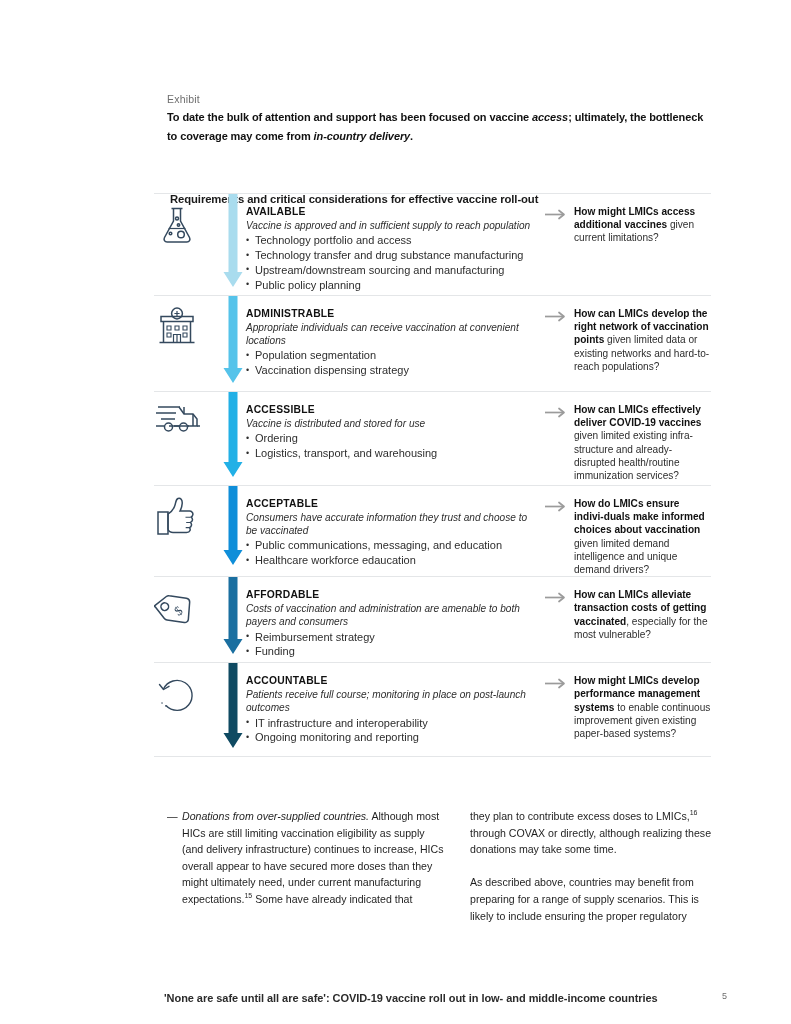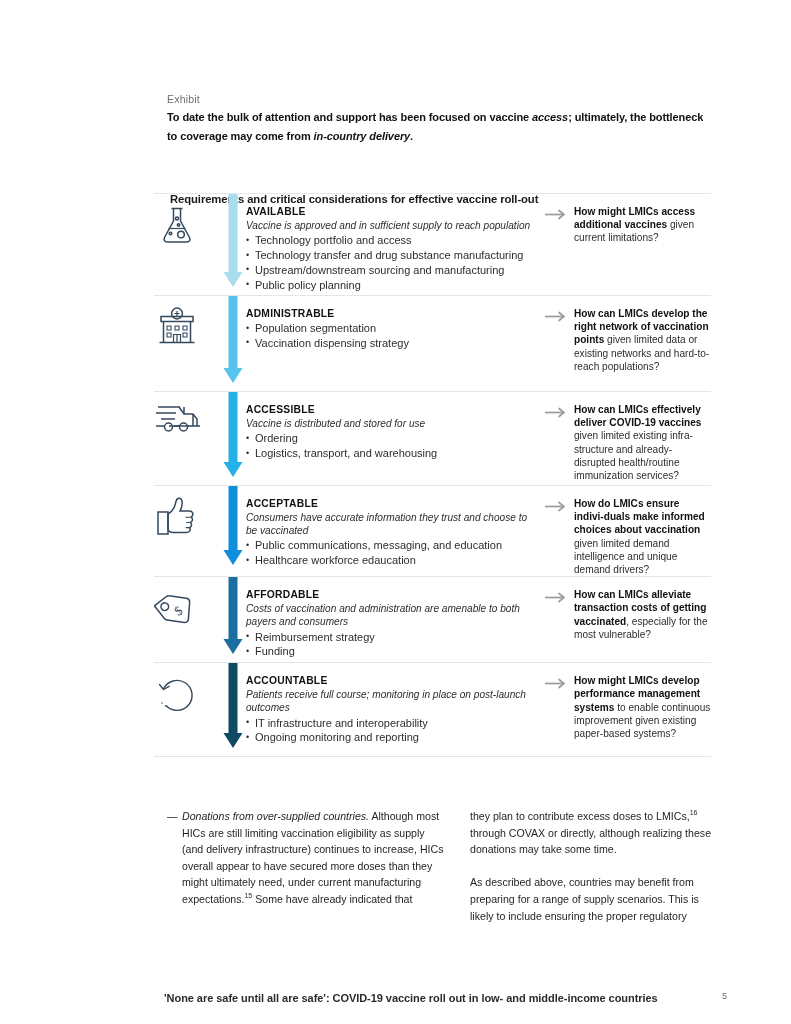--- a/index.html
+++ b/index.html
@@ -152,20 +152,21 @@
       <path d="M19.5 30.5h7v8h-7zM23 30.5v8" stroke-width="1.2"></path>
     </svg></span>
     </div>
     <div class="col-arrow">
       <svg class="down-arrow" width="21" height="87" viewBox="0 0 21 87" aria-hidden="true">
     <path d="M5.5 0 H14.5 V72 H19.5 L10 87 L0.5 72 H5.5 Z" fill="#55c3ea"></path>
   </svg>
     </div>
     <div class="col-body">
       <div class="stage-name">ADMINISTRABLE</div>
+      <div class="stage-desc">Appropriate individuals can receive vaccination at convenient locations</div>
       <ul class="bullets">
         <li>Population segmentation</li>
             <li>Vaccination dispensing strategy</li>
       </ul>
     </div>
     <div class="col-gap"></div>
     <div class="col-q">
       <span class="q-arrow"><svg width="22" height="11" viewBox="0 0 22 11" fill="none" stroke="#9b9b9b" stroke-width="1.7">
     <path d="M0 5.5h18"></path>
               <path d="M14 1.5l5 4-5 4" stroke-linejoin="round" stroke-linecap="round"></path>

